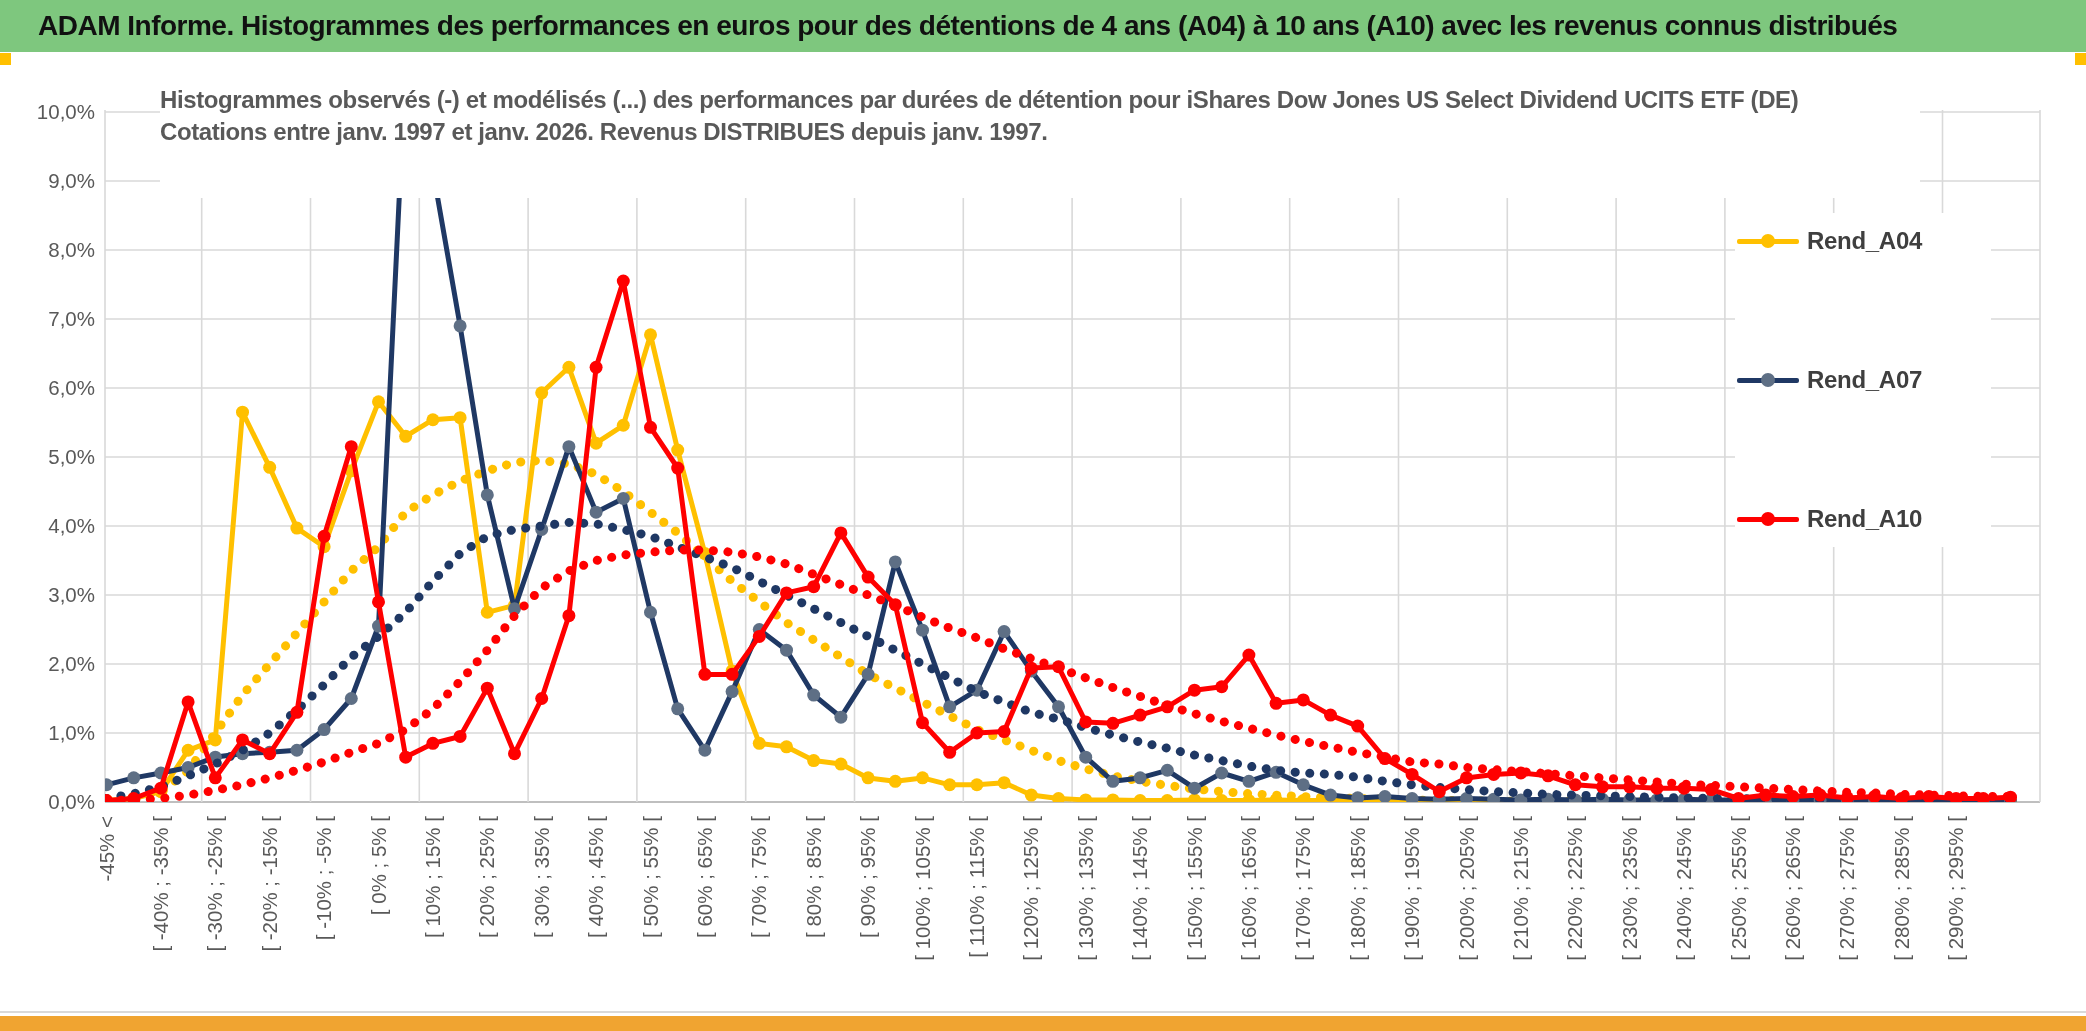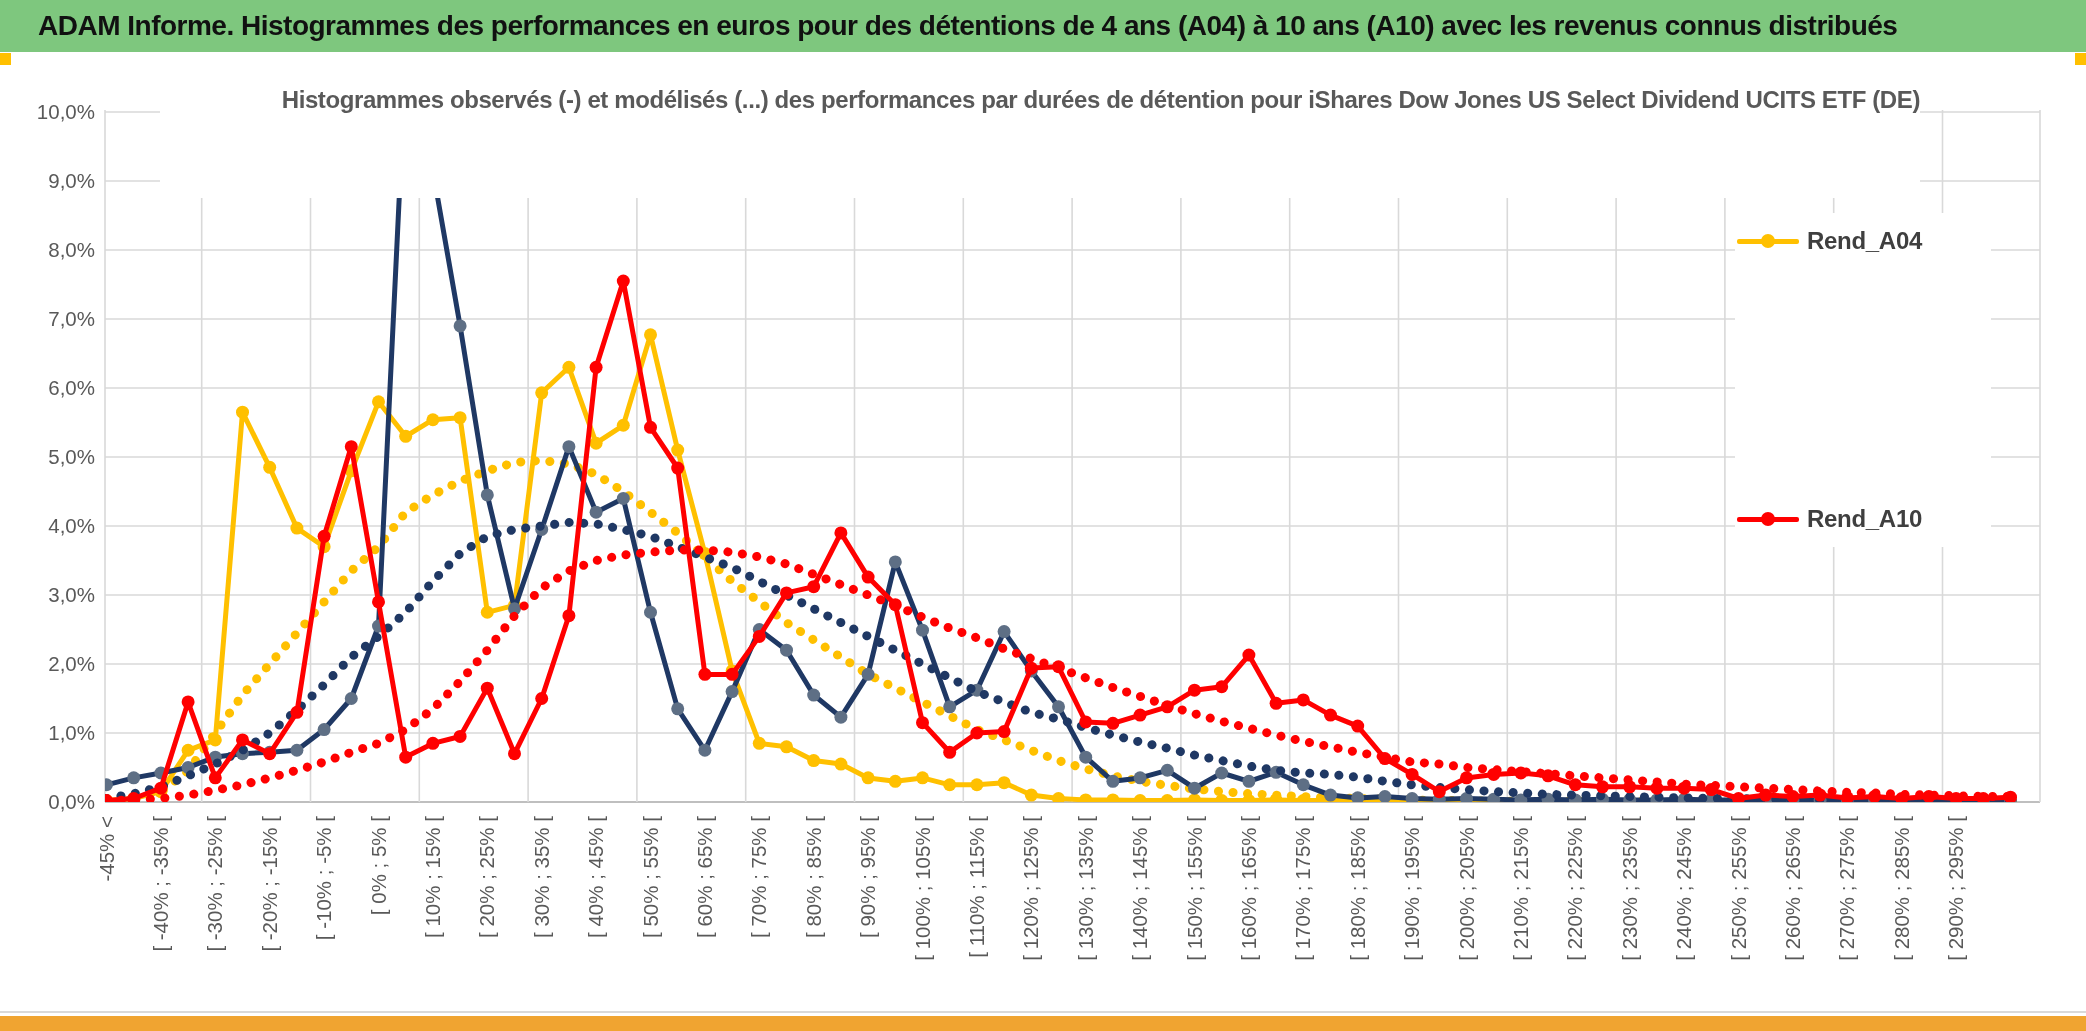--- a/index.html
+++ b/index.html
@@ -6,21 +6,21 @@
   .stage{position:relative;width:2086px;height:1031px;overflow:hidden;background:#fff;
          font-family:"Liberation Sans",sans-serif;}
   .titlebar{position:absolute;left:0;top:0;width:2086px;height:52px;background:#7EC77E;
             display:flex;align-items:center;}
   .titlebar span{padding-left:38px;font-size:28px;font-weight:700;color:#111;
                  letter-spacing:-0.5px;white-space:nowrap;}
   .corner-sq{position:absolute;width:11px;height:12px;background:#FFC000;top:53px;}
   .corner-sq.left{left:0;} .corner-sq.right{right:0;}
   svg.plot{position:absolute;left:0;top:0;}
   .chart-title{position:absolute;left:160px;top:60px;width:1760px;height:138px;
-               background:#fff;text-align:right;color:#595959;font-weight:700;
+               background:#fff;text-align:left;color:#595959;font-weight:700;
                font-size:24px;line-height:32px;letter-spacing:-0.4px;padding-top:24px;
                box-sizing:border-box;}
   .legend{position:absolute;left:1735px;top:213px;width:256px;height:334px;background:#fff;
           display:flex;flex-direction:column;justify-content:space-between;
           padding:6px 0;box-sizing:border-box;}
   .legend-item{display:flex;align-items:center;height:44px;}
   .legend-swatch{width:66px;display:flex;align-items:center;justify-content:center;position:relative;}
   .legend-label{font-size:24px;font-weight:700;color:#3F3F3F;letter-spacing:-0.3px;padding-left:6px;}
   .sw-line{width:62px;height:5px;border-radius:2px;position:relative;}
   .sw-line .sw-dot{position:absolute;left:50%;top:50%;width:14px;height:14px;border-radius:50%;
@@ -339,33 +339,42 @@
       <circle cx="1901.7" cy="798.55" r="6.5" fill="#FF0000" clip-path="url(#plotclip)"></circle>
       <circle cx="1928.8999999999999" cy="796.48" r="6.5" fill="#FF0000" clip-path="url(#plotclip)"></circle>
       <circle cx="1956.1" cy="798.55" r="6.5" fill="#FF0000" clip-path="url(#plotclip)"></circle>
       <circle cx="1983.3" cy="798.55" r="6.5" fill="#FF0000" clip-path="url(#plotclip)"></circle>
       <circle cx="2010.5" cy="797.17" r="6.5" fill="#FF0000" clip-path="url(#plotclip)"></circle>
       <polyline points="106.5,800.6 133.7,799.9 160.9,798.5 188.1,795.1 215.3,790.3 242.5,784.8 269.7,777.9 296.9,770.3 324.1,762.0 351.3,752.3 378.5,743.4 405.7,729.5 432.9,708.9 460.1,681.3 487.3,650.2 514.5,615.7 541.7,588.1 568.9,570.9 596.1,560.5 623.3,555.0 650.5,552.2 677.7,550.1 704.9,550.1 732.1,552.2 759.3,557.0 786.5,564.0 813.7,574.3 840.9,584.6 868.1,595.0 895.3,605.4 922.5,617.1 949.7,628.1 976.9,637.8 1004.1,648.8 1031.3,658.5 1058.5,668.1 1085.7,677.8 1112.9,687.5 1140.1,696.4 1167.3,705.4 1194.5,713.7 1221.7,721.3 1248.9,728.2 1276.1,735.1 1303.3,741.3 1330.5,746.8 1357.7,752.3 1384.9,757.1 1412.1,762.0 1439.3,764.0 1466.5,767.5 1493.7,769.6 1520.9,771.6 1548.1,773.7 1575.3,775.8 1602.5,777.9 1629.7,779.9 1656.9,782.0 1684.1,784.1 1711.3,785.4 1738.5,786.8 1765.7,788.2 1792.9,789.6 1820.1,791.0 1847.3,792.3 1874.5,793.0 1901.7,794.4 1928.9,795.1 1956.1,795.8 1983.3,796.5 2010.5,796.5" fill="none" stroke="#FF0000" stroke-width="9" stroke-linecap="round" stroke-linejoin="round" stroke-dasharray="0.1 14.5" clip-path="url(#plotclip)"></polyline>
     </svg>
 
   <div class="chart-title">
     <div>Histogrammes observés (-) et modélisés (...) des performances par durées de détention pour iShares Dow Jones US Select Dividend UCITS ETF (DE)</div>
+    <div>Cotations entre janv. 1997 et janv. 2026. Revenus DISTRIBUES depuis janv. 1997.</div>
   </div>
 
   <div class="legend" id="legend">
       <div class="legend-item">
         <div class="legend-swatch">
           <div class="sw-line" style="background: rgb(255, 192, 0);">
             <div class="sw-dot" style="background: rgb(255, 192, 0);"></div>
           </div>
         </div>
         <span class="legend-label">Rend_A04</span>
       </div>
       <div class="legend-item">
         <div class="legend-swatch">
+          <div class="sw-line" style="background: rgb(31, 56, 100);">
+            <div class="sw-dot" style="background: rgb(94, 111, 133);"></div>
+          </div>
+        </div>
+        <span class="legend-label">Rend_A07</span>
+      </div>
+      <div class="legend-item">
+        <div class="legend-swatch">
           <div class="sw-line" style="background: rgb(255, 0, 0);">
             <div class="sw-dot" style="background: rgb(255, 0, 0);"></div>
           </div>
         </div>
         <span class="legend-label">Rend_A10</span>
       </div>
     </div>
 
   <div class="bottom-line"></div>
   <div class="bottom-bar"></div>

